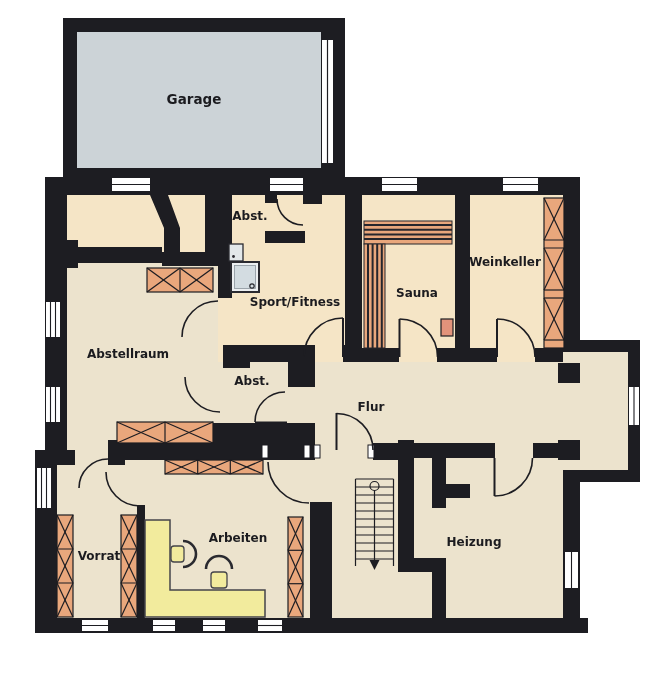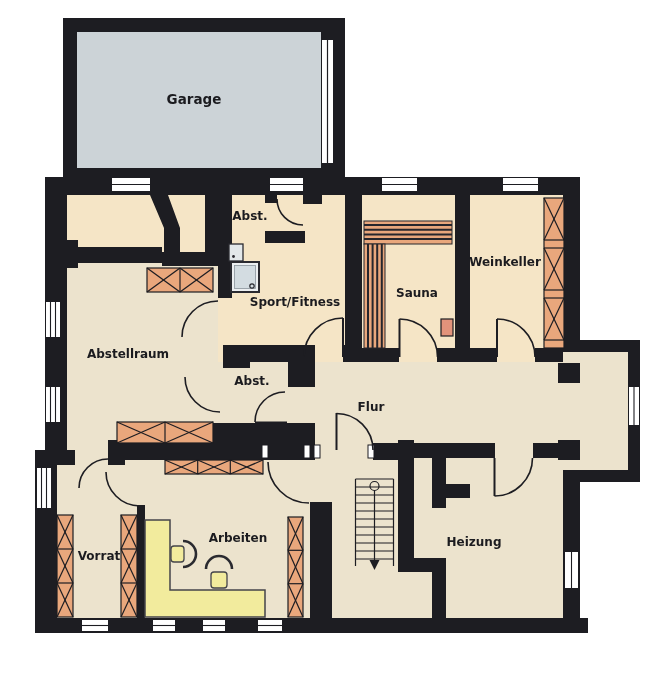--- a/index.html
+++ b/index.html
@@ -1,16 +1,16 @@
 <!DOCTYPE html>
 <html><head>
 <meta charset="utf-8">
 <style>
   html,body{margin:0;padding:0;background:#ffffff;}
-  .stage{width:671px;height:676px;position:relative;background:#ffffff;overflow:hidden;}
+  .stage{width:671px;height:676px;position:relative;background:#ffffff;overflow:hidden;border-radius:8px;}
   svg{display:block;}
   text{font-family:"DejaVu Sans","Liberation Sans",sans-serif;font-weight:600;fill:#1b1b1f;}
   .lbl{font-size:12px;}
   .lbl-big{font-size:13.5px;}
 </style>
 </head>
 <body>
 
 <div class="stage">
 <svg width="671" height="676" viewBox="0 0 671 676">

